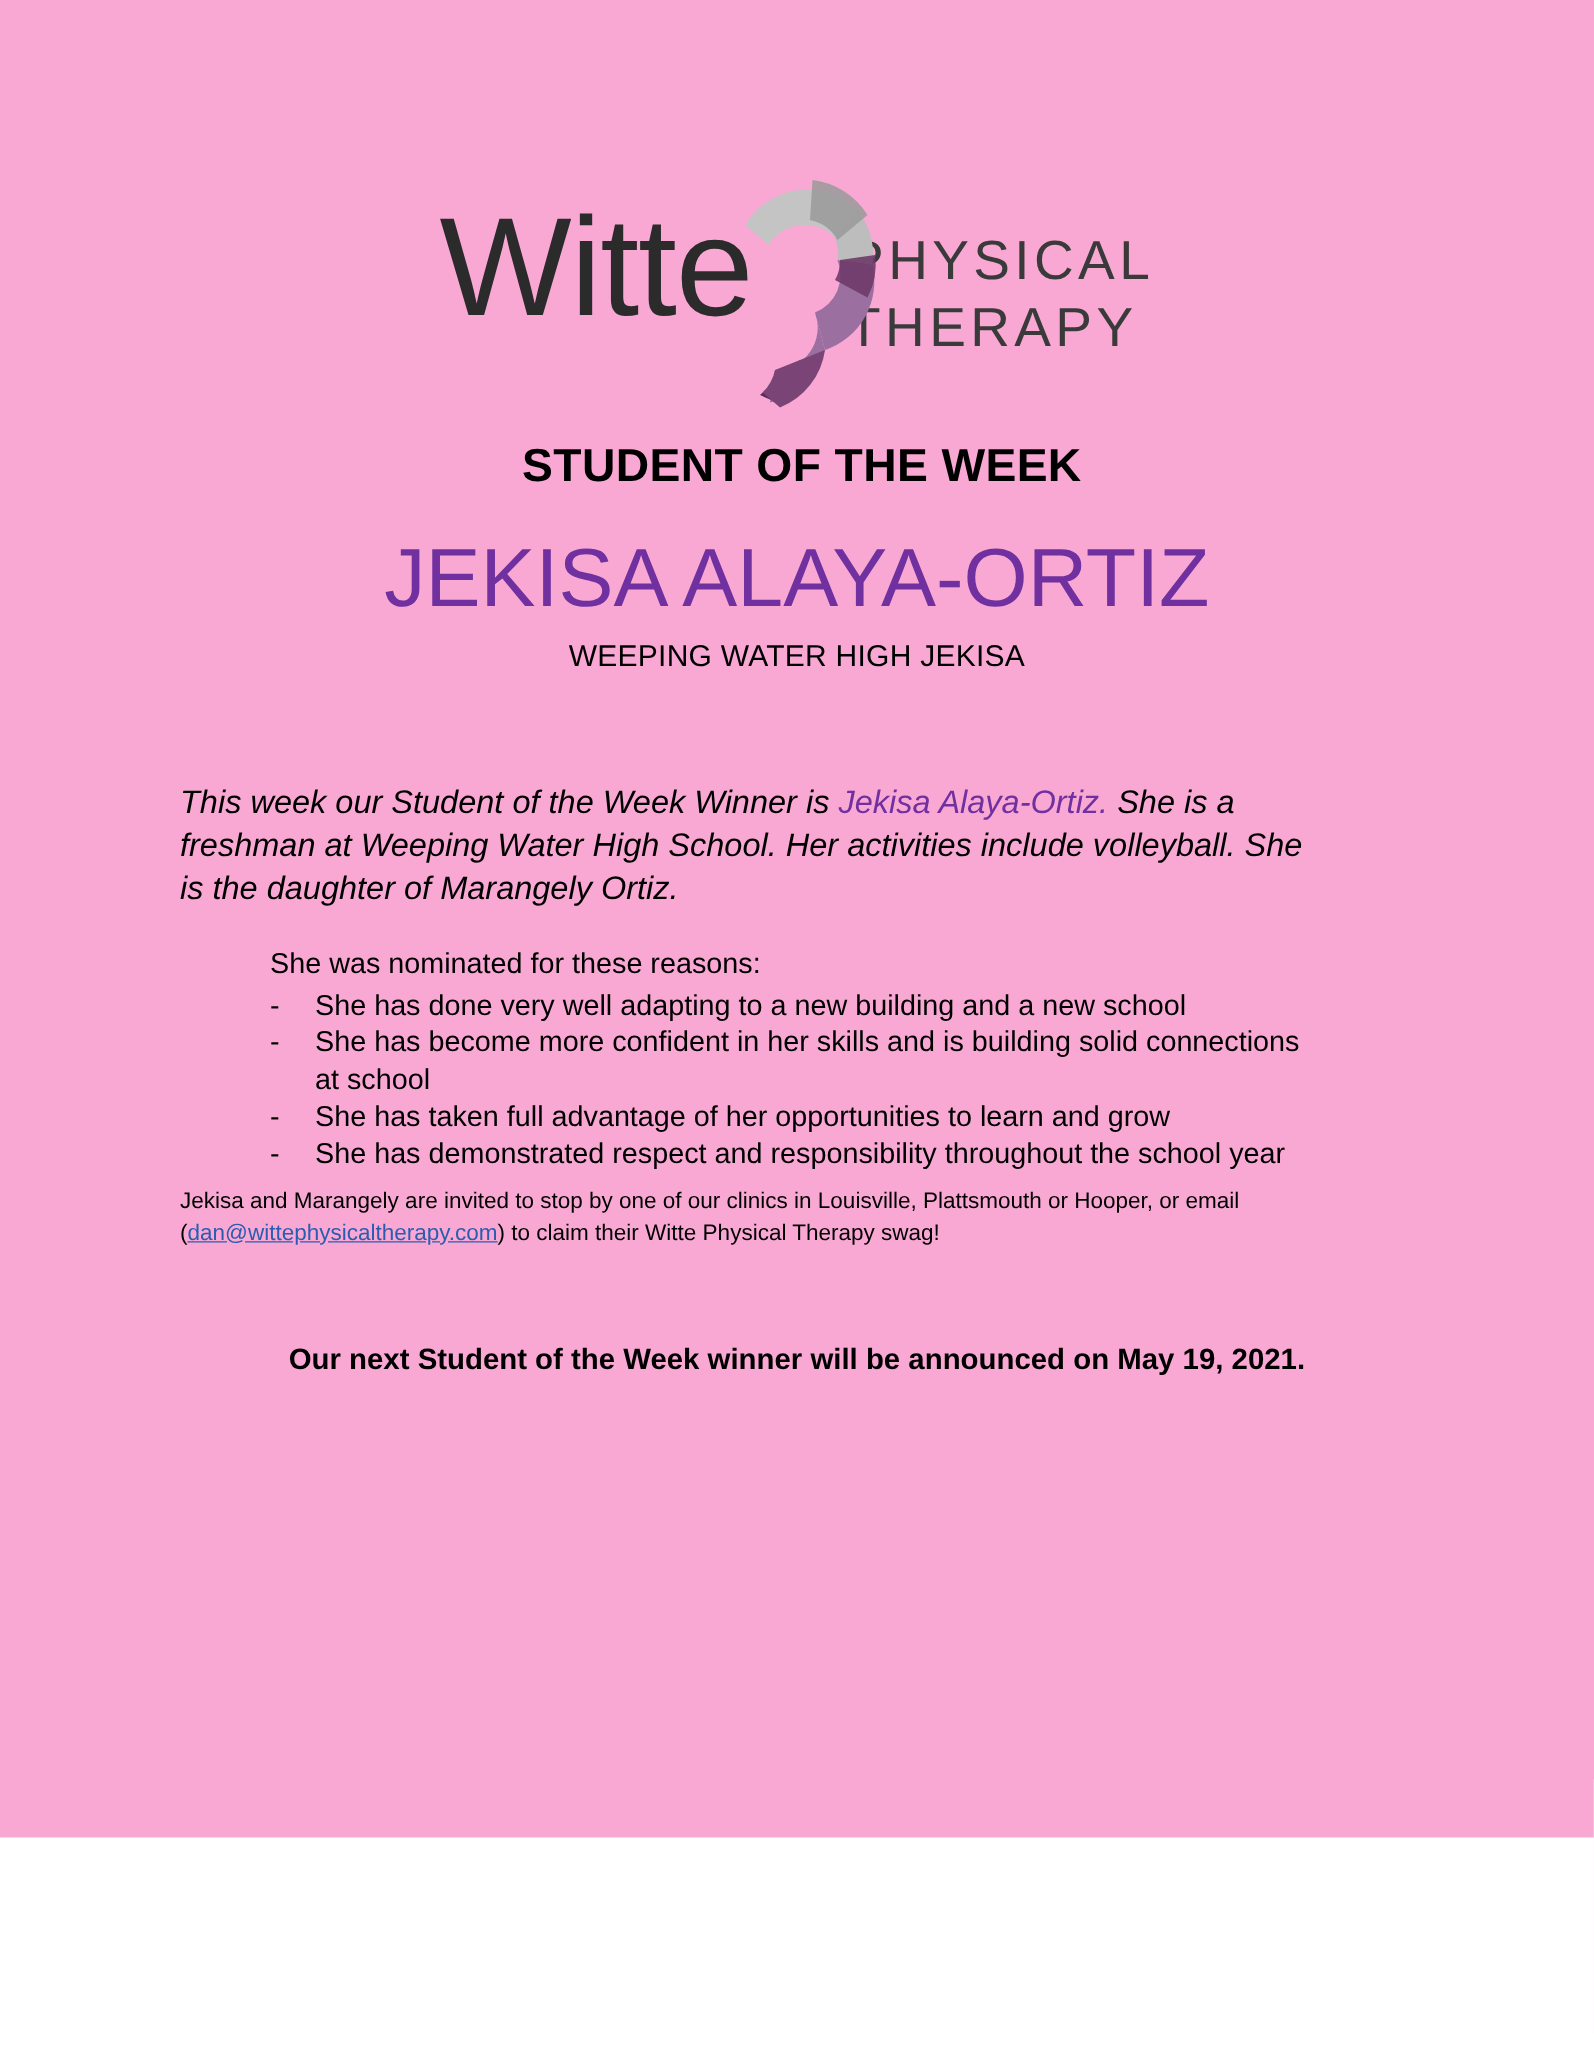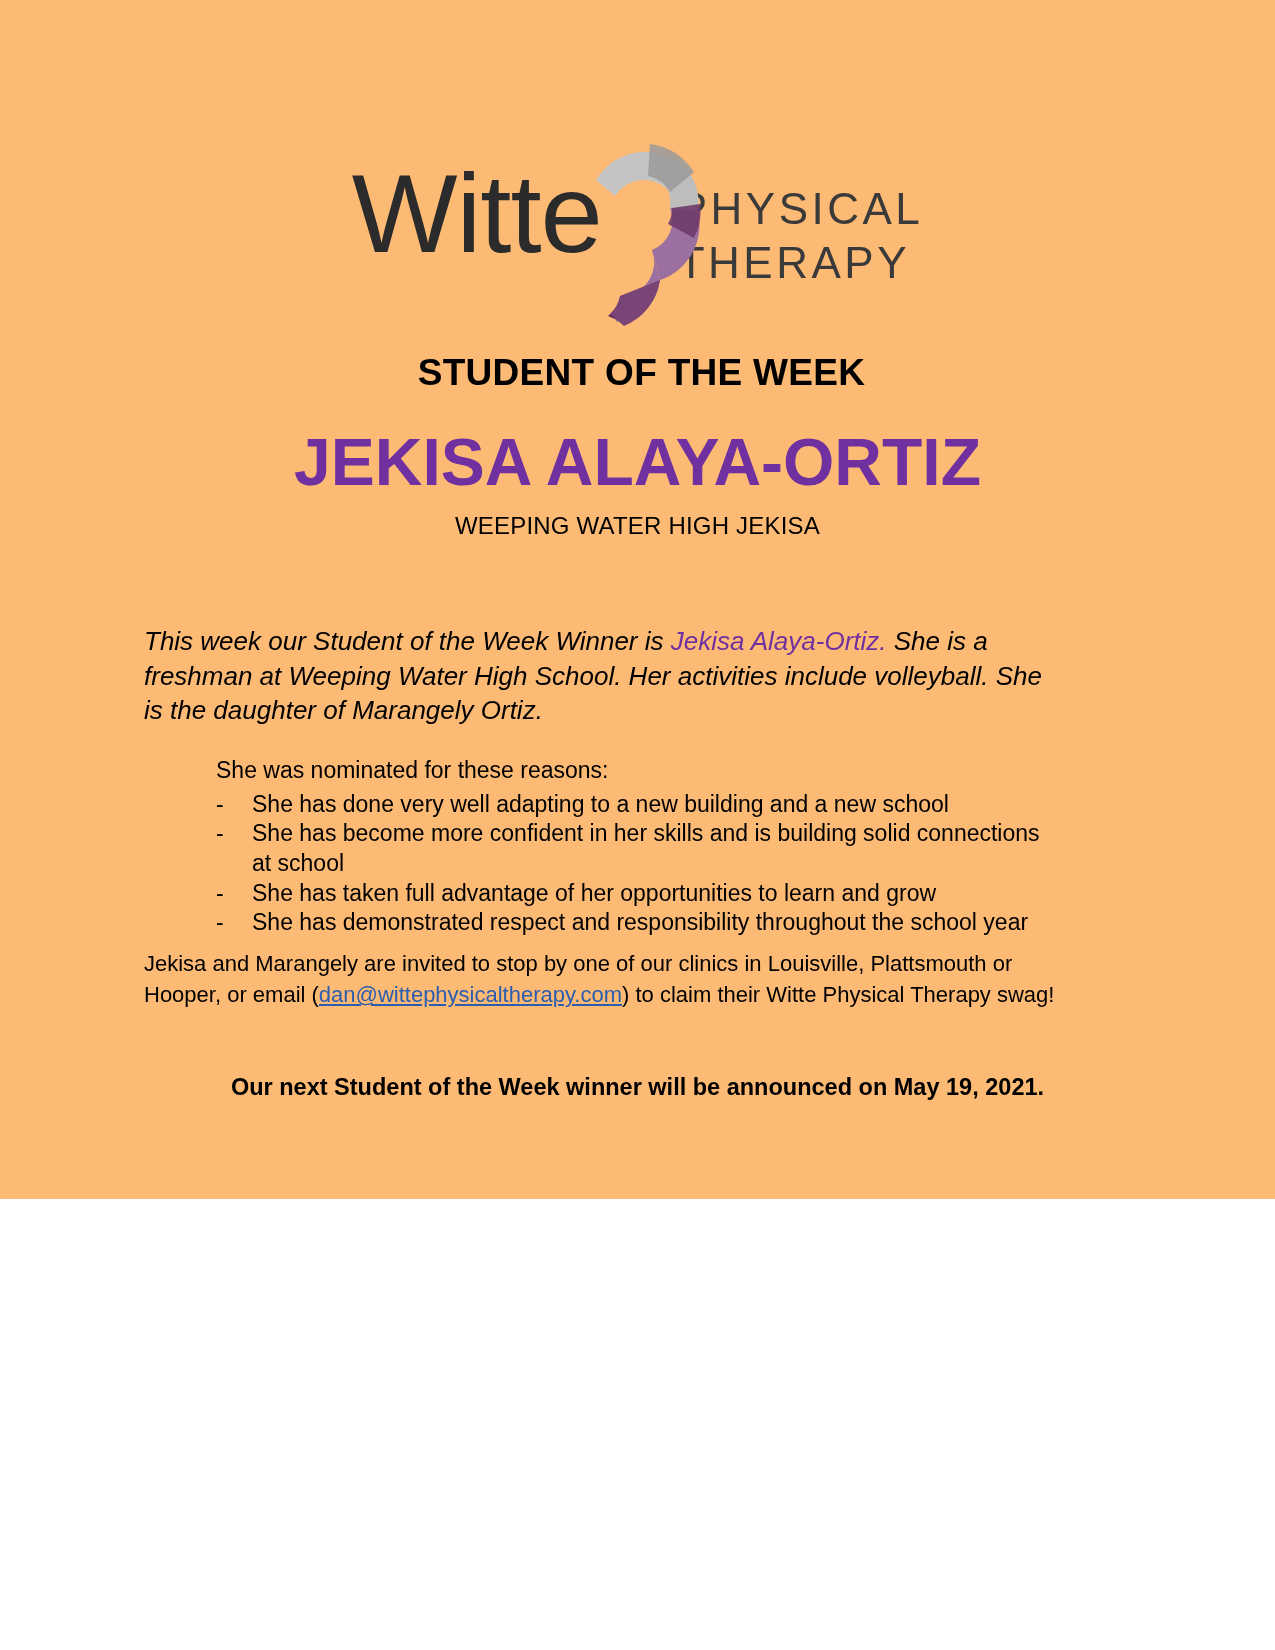--- a/index.html
+++ b/index.html
@@ -11,23 +11,23 @@
     width: 1275px;
     height: 1650px;
     font-family: "Liberation Sans", sans-serif;
     color: #000000;
     position: relative;
     overflow: hidden;
   }
 
   .page {
     width: 1275px;
-    height: 1199px;
-    position: relative;
-    background: #fdba74;
+    height: 1470px;
+    position: relative;
+    background: #f9a8d4;
   }
 
   
   .logo-block {
     position: absolute;
     left: 0;
     right: 0;
     top: 140px;
     display: flex;
     justify-content: center;
@@ -82,21 +82,21 @@
     letter-spacing: 0.3px;
     color: #000000;
     padding-left: 25px;
   }
   .student-name {
     position: absolute;
     left: 0; right: 0;
     top: 428px;
     text-align: center;
     font-size: 66px;
-    font-weight: 700;
+    font-weight: 400;
     letter-spacing: 0px;
     line-height: 1.05;
   }
   .school-name {
     position: absolute;
     left: 0; right: 0;
     top: 512px;
     text-align: center;
     font-size: 24px;
     font-weight: 400;
@@ -147,21 +147,21 @@
     left: 0;
     top: 0;
   }
 
   .invite-para {
     margin: 0;
     position: absolute;
     left: 144px;
     top: 948px;
     width: 920px;
-    font-size: 22px;
+    font-size: 18px;
     line-height: 1.42;
     color: #000000;
   }
   .email-link {
     color: #2A5DB0;
     text-decoration: underline;
   }
 
   .next-announce {
     position: absolute;

